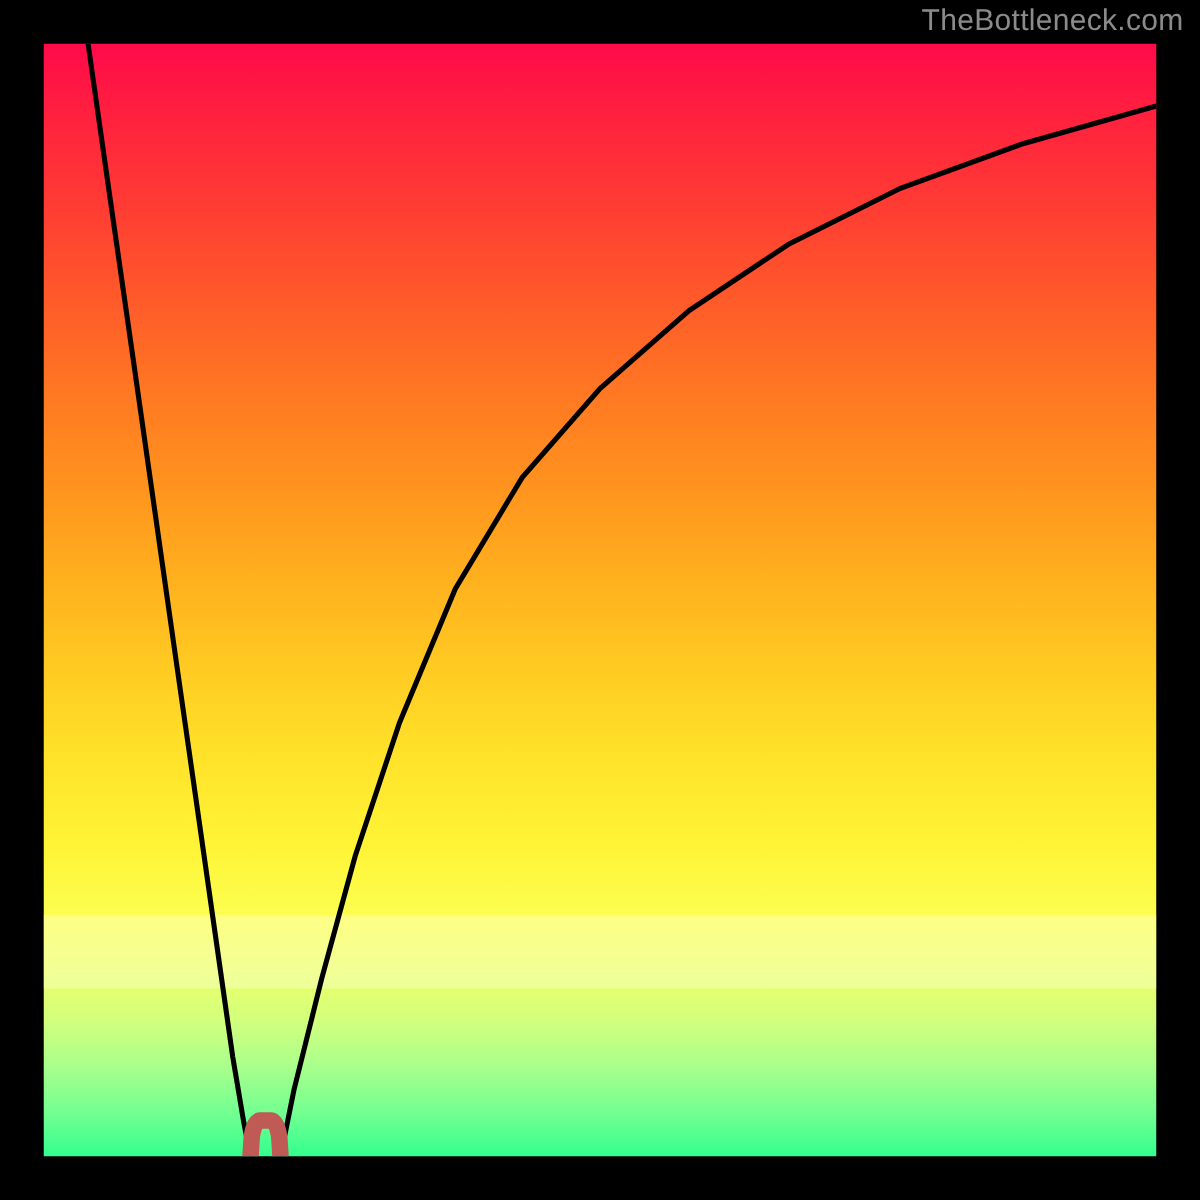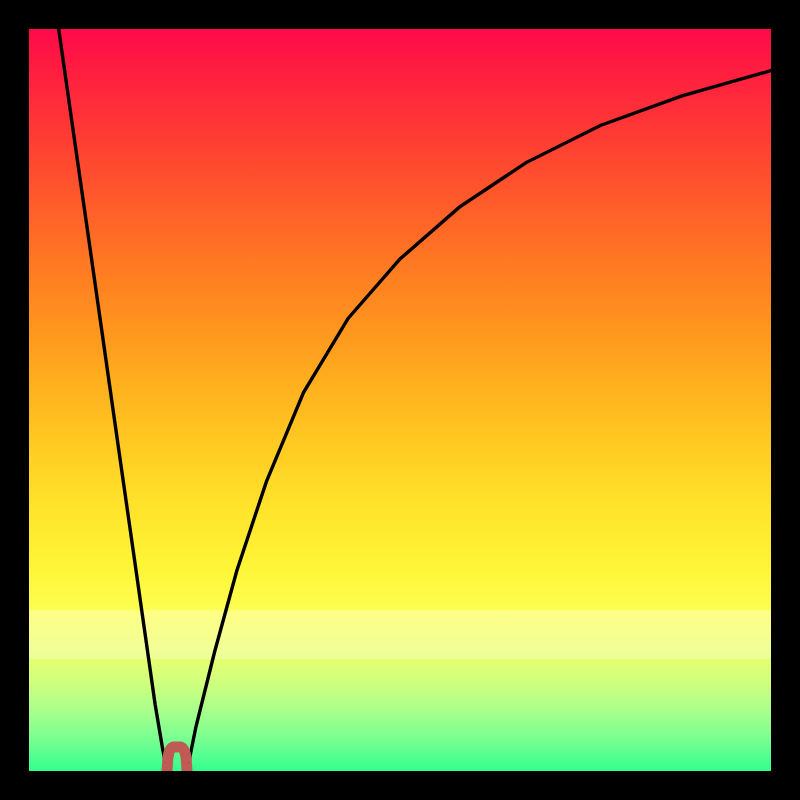--- a/index.html
+++ b/index.html
@@ -109,13 +109,14 @@
                L 742.0 41.6" fill="none" stroke="#000" stroke-width="3.4" stroke-linecap="round"></path>
       <path d="M 138.0 742.0
                L 138.5 734
                Q 139 720 144 718
                L 152 718
                Q 157 720 157.5 734
                L 158.0 742.0" fill="none" stroke="#c05a55" stroke-width="11" stroke-linecap="round" stroke-linejoin="round"></path>
     </svg>
   </div>
 
+  <div class="watermark">TheBottleneck.com</div>
 </div>
 
 </body></html>

